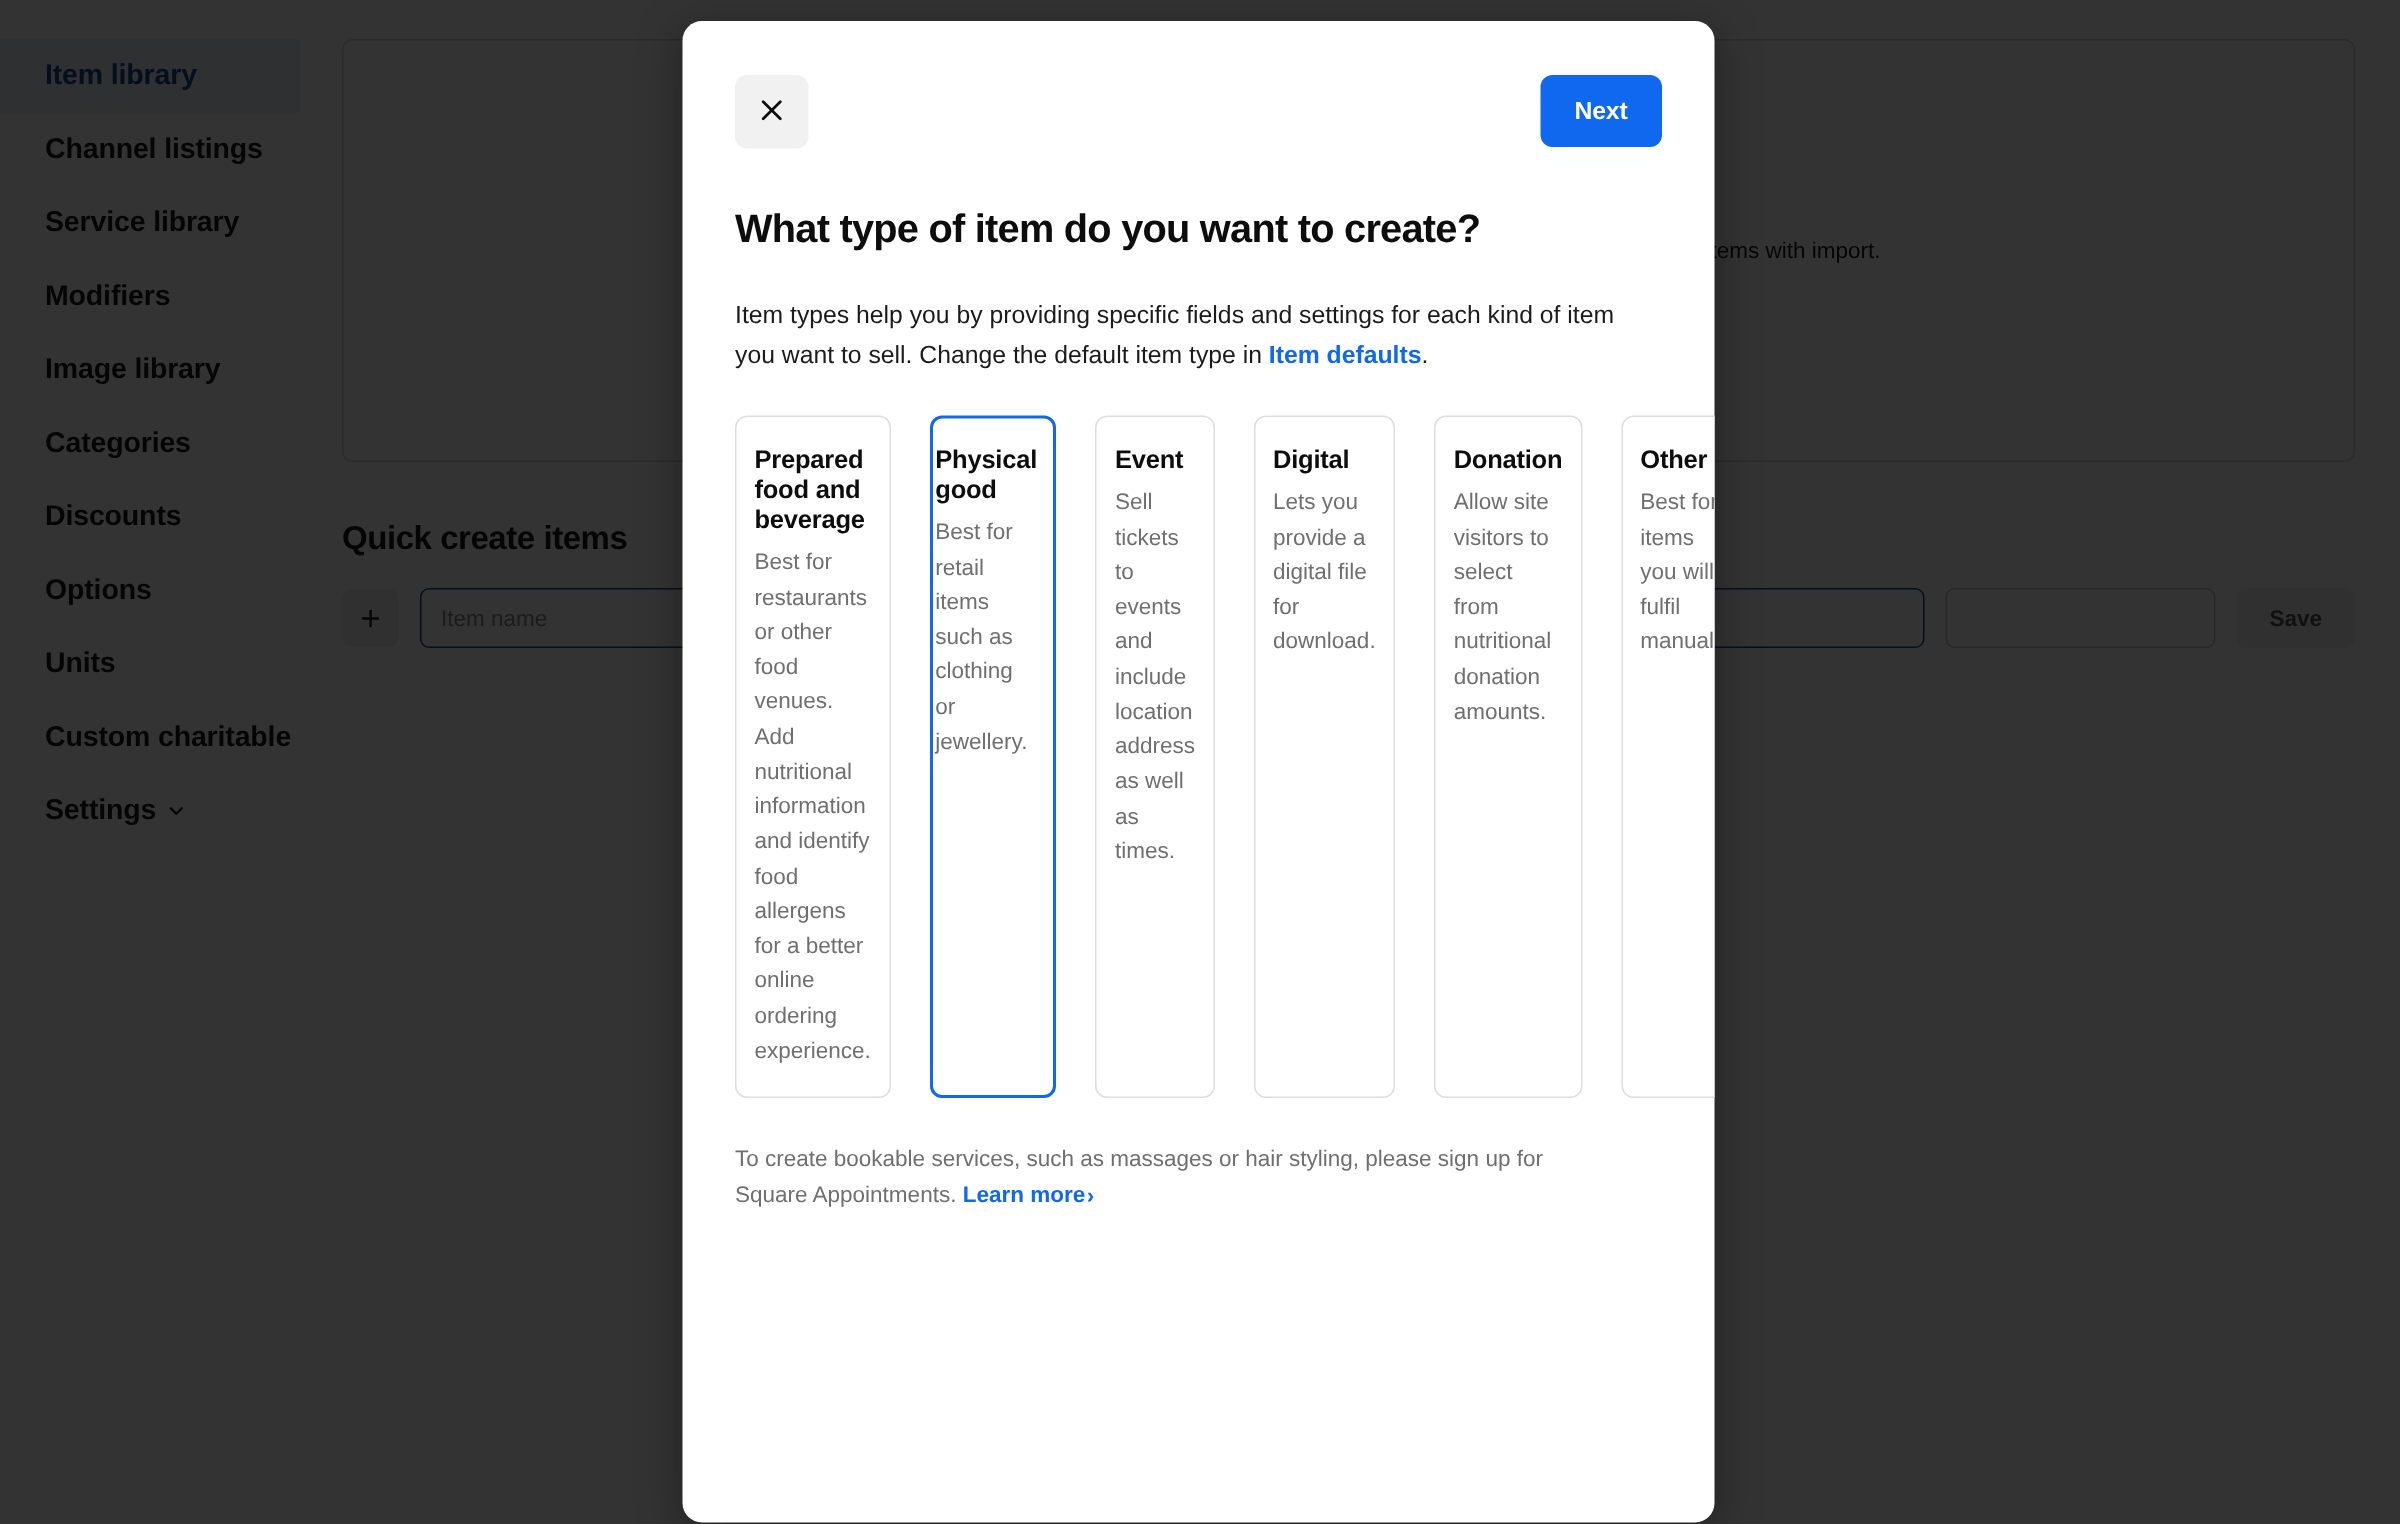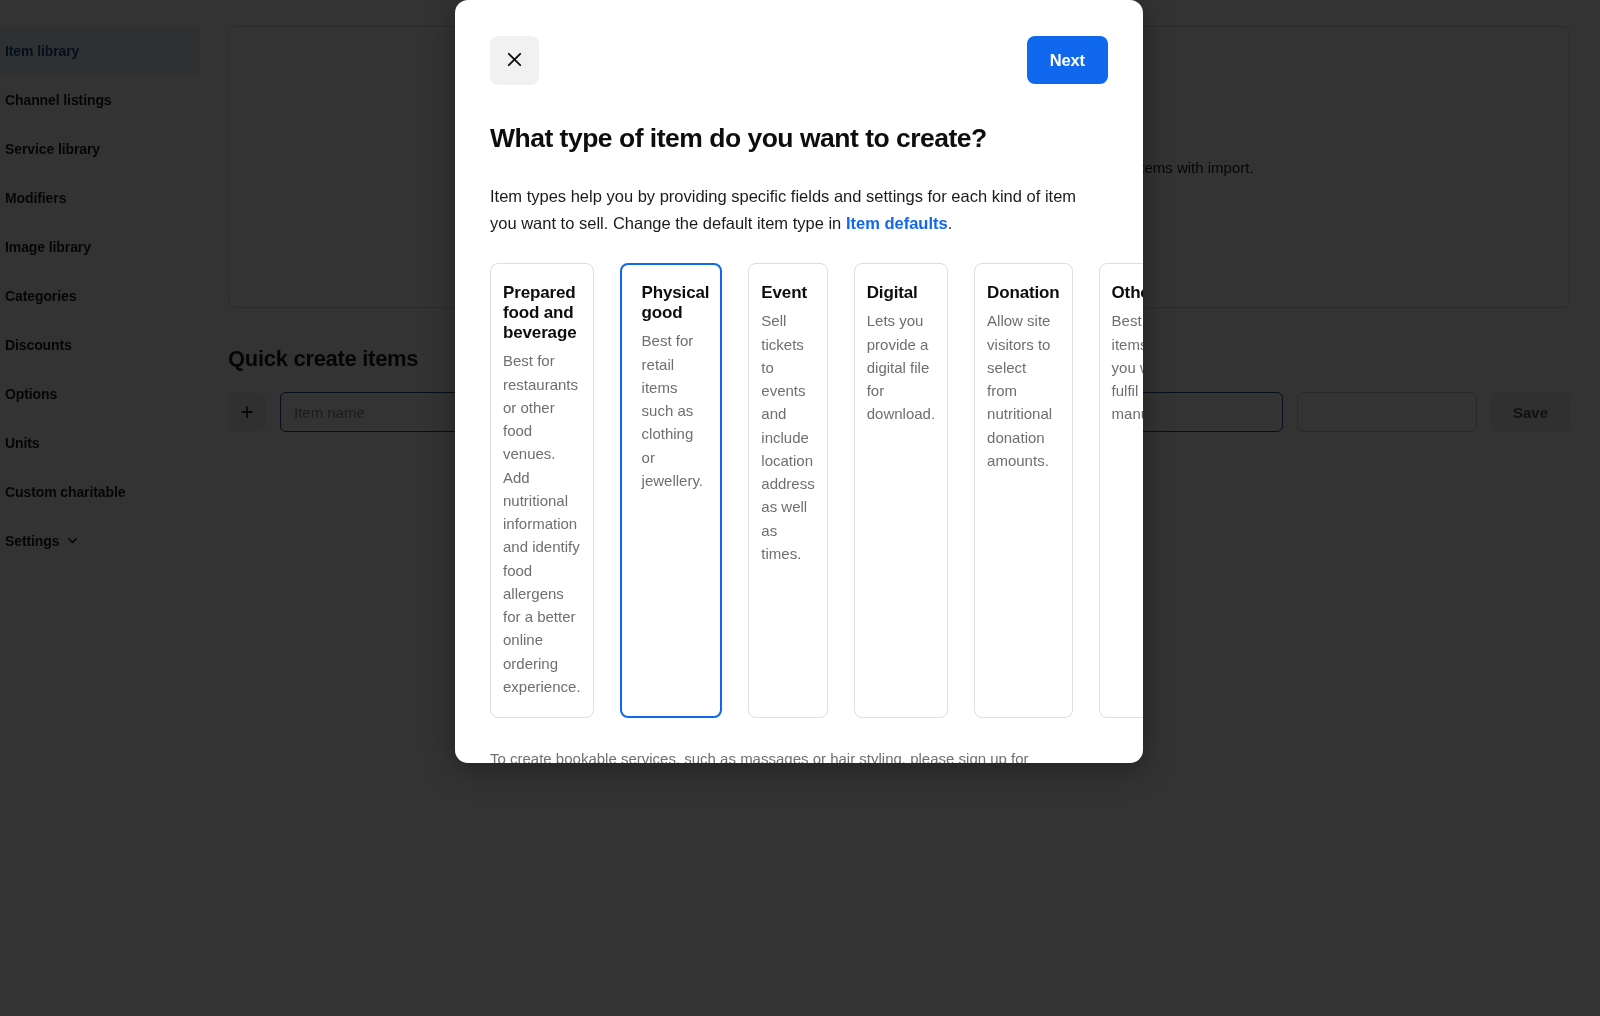--- a/index.html
+++ b/index.html
@@ -28,22 +28,22 @@
     width: 200px;
     flex: 0 0 200px;
     background: #ffffff;
     padding-top: 26px;
   }
 
   .sidebar-item {
     height: 49px;
     display: flex;
     align-items: center;
-    padding: 0 5px;
-    font-size: 14px;
+    padding: 0 30px;
+    font-size: 19px;
     font-weight: 700;
     color: #1b1b1b;
     letter-spacing: -0.1px;
     white-space: nowrap;
   }
 
   .sidebar-item.active {
     background: #e9eef5;
     color: #1a4b8c;
   }
@@ -143,23 +143,23 @@
   .overlay {
     position: absolute;
     inset: 0;
     background: rgba(0, 0, 0, 0.80);
   }
 
   
   .modal {
     position: absolute;
     left: 455px;
-    top: 0px;
+    top: 14px;
     width: 688px;
-    height: 763px;
+    height: 1001px;
     background: #ffffff;
     border-radius: 13px;
     overflow: hidden;
     box-shadow: 0 6px 30px rgba(0,0,0,0.35);
   }
 
   .modal-inner {
     padding: 36px 35px 0 35px;
     height: 100%;
   }
@@ -230,21 +230,21 @@
   .option-card {
     border: 1px solid #dedede;
     border-radius: 8px;
     padding: 19px 12px 19px 12px;
     background: #ffffff;
     cursor: pointer;
   }
 
   .option-card.selected {
     border: 2px solid #1068ef;
-    padding: 18px 11px 18px 20px;
+    padding: 18px 11px 18px 2px;
   }
 
   .option-title {
     font-size: 17px;
     font-weight: 700;
     color: #0d0d0d;
     letter-spacing: -0.15px;
     margin-bottom: 6px;
   }
 

